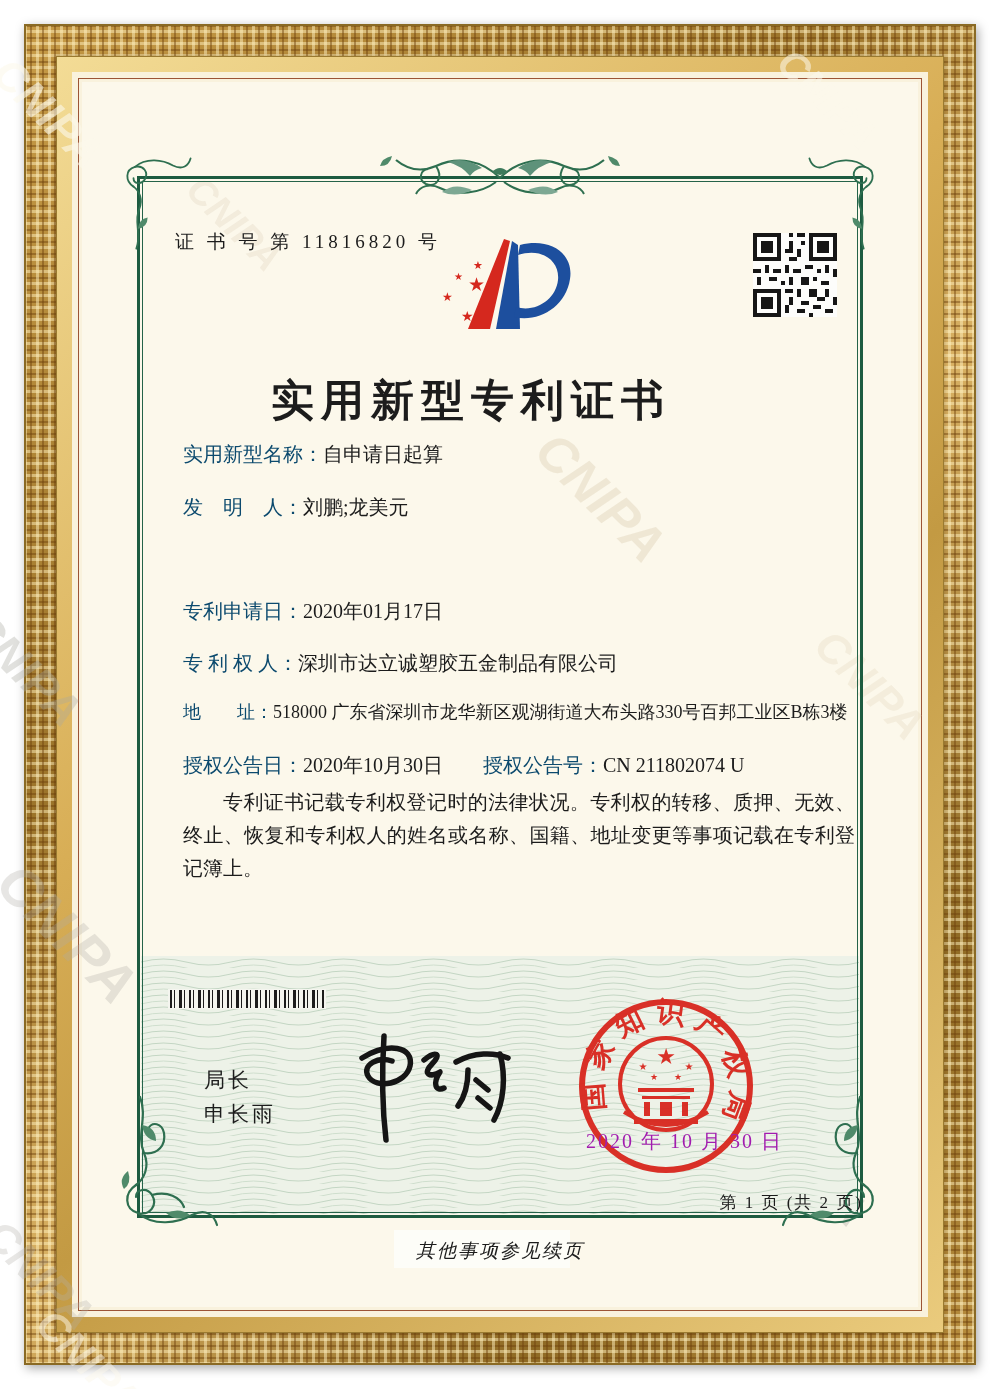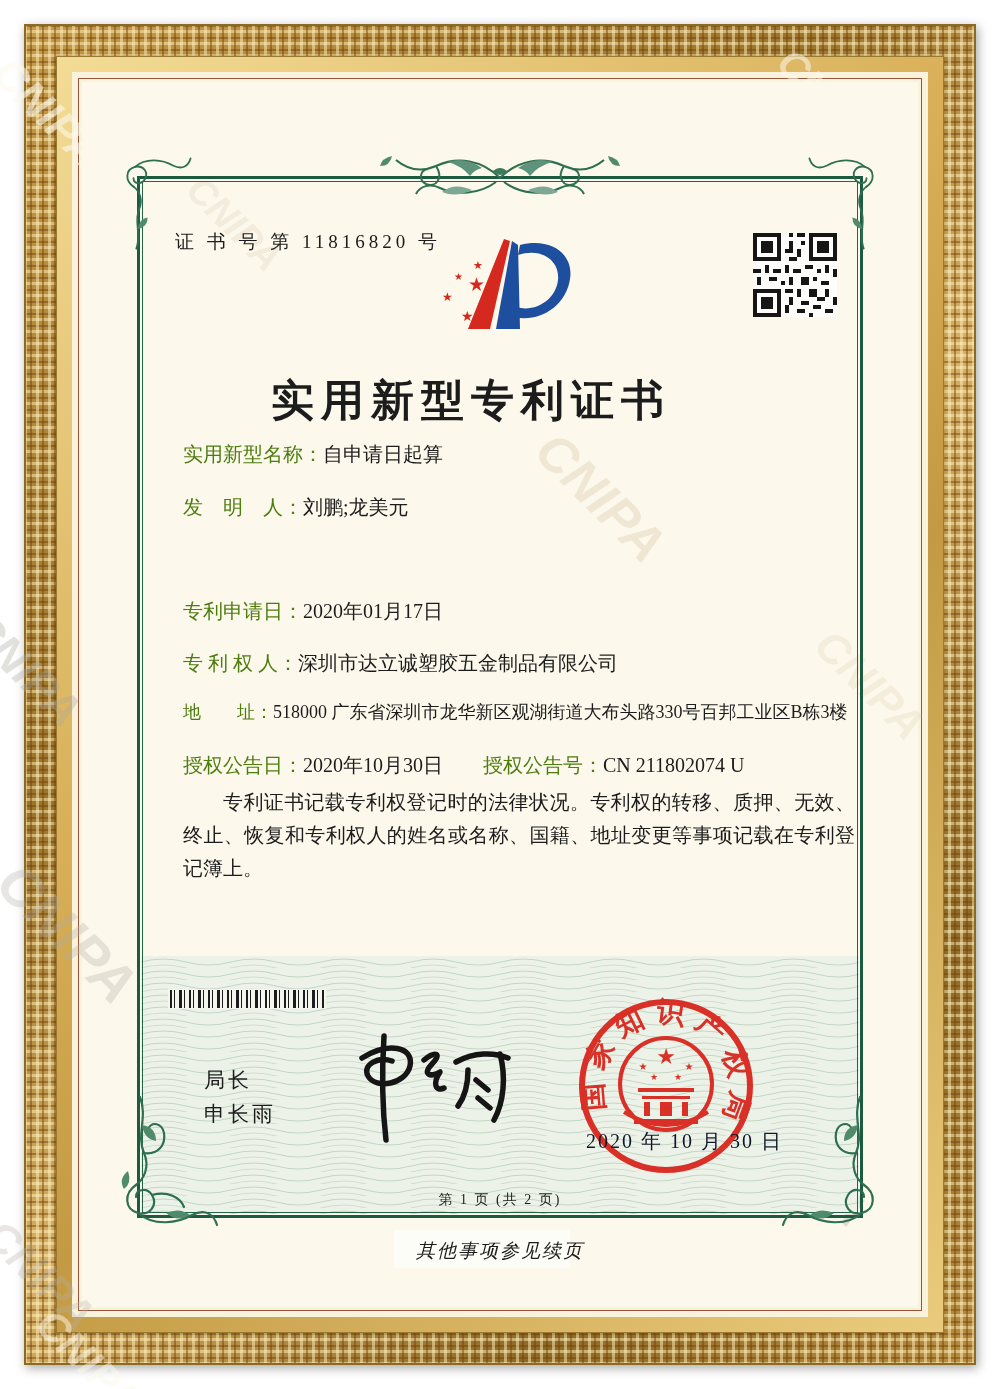--- a/index.html
+++ b/index.html
@@ -21,26 +21,26 @@
   
   .green-box{position:absolute;left:137px;top:176px;width:726px;height:1042px;
     border:3px solid #1d5b40;box-sizing:border-box;}
   .green-box::after{content:'';position:absolute;inset:2px;border:1px solid #256349;}
   .guilloche{position:absolute;left:141px;top:956px;}
   
   .abs{position:absolute;}
   .cert-no{left:175px;top:229px;font-size:19px;letter-spacing:4px;}
   .title{left:137px;top:337px;width:668px;text-align:center;font-size:43px;font-weight:bold;letter-spacing:7px;margin-top:35px;}
   .row{left:183px;font-size:20px;white-space:nowrap;}
-  .row .flabel{color:#4d7c0f;}
+  .row .flabel{color:#0c4a6e;}
   .paras{left:183px;top:786px;width:672px;font-size:20px;line-height:33px;text-align:justify;}
   .paras p{margin:0;text-indent:2em;}
   .director-title,.director-name{left:204px;font-size:21px;font-family:Liberation Serif, serif;letter-spacing:3px;}
-  .seal-date{left:586px;top:1128px;width:180px;font-size:20px;color:#0f172a;letter-spacing:2px;white-space:nowrap;}
-  .page-no{left:137px;top:1191px;width:726px;text-align:center;font-size:14px;letter-spacing:2px;}
+  .seal-date{left:586px;top:1128px;width:180px;font-size:20px;color:#a21caf;letter-spacing:2px;white-space:nowrap;}
+  .page-no{left:137px;top:1191px;width:726px;text-align:right;font-size:17px;letter-spacing:2px;}
   .note-bg{left:394px;top:1230px;width:176px;height:38px;background:#fdfdf8;}
   .note{left:137px;top:1238px;width:726px;text-align:center;font-size:19px;letter-spacing:2px;font-style:italic;font-family:Liberation Serif, serif;}
   .barcode{left:168px;top:989px;width:158px;height:20px;background:#f4f5ef;padding:1px 2px;box-sizing:border-box;}
   .bars{width:100%;height:100%;
     background:repeating-linear-gradient(90deg,#1c1c1c 0 2px,transparent 2px 4px,#1c1c1c 4px 5px,transparent 5px 9px,#1c1c1c 9px 12px,transparent 12px 14px,#1c1c1c 14px 15px,transparent 15px 19px);}
   .wm{position:absolute;font-family:"Liberation Sans","DejaVu Sans",sans-serif;font-weight:bold;font-style:italic;
       transform:rotate(45deg);transform-origin:left top;white-space:nowrap;pointer-events:none;}
   svg{display:block;}
 </style>
 </head>

